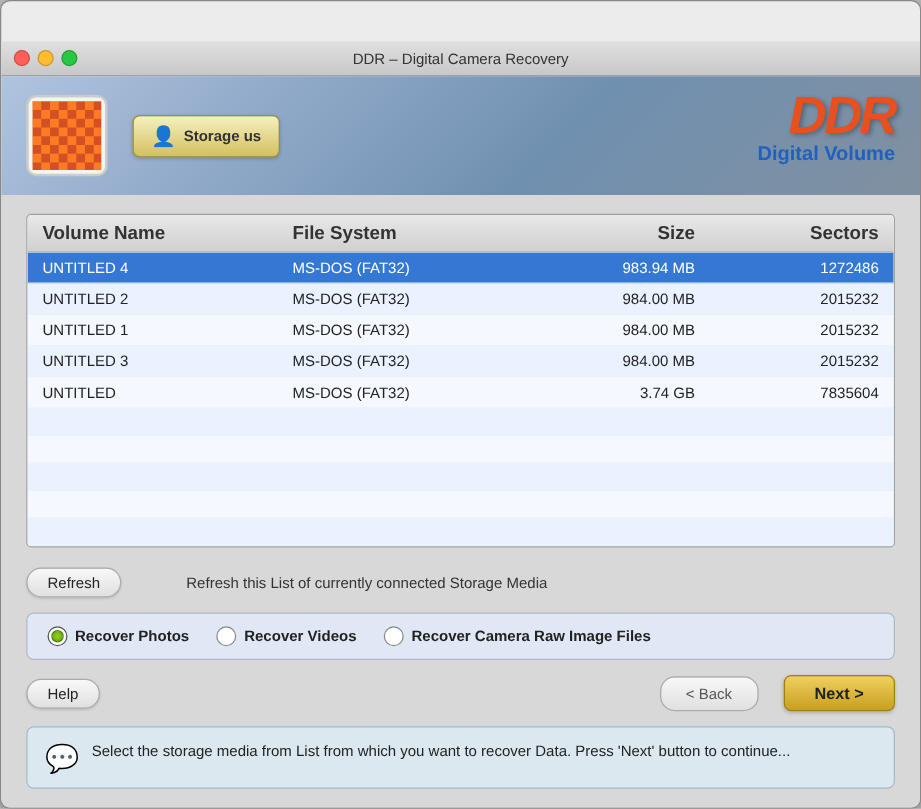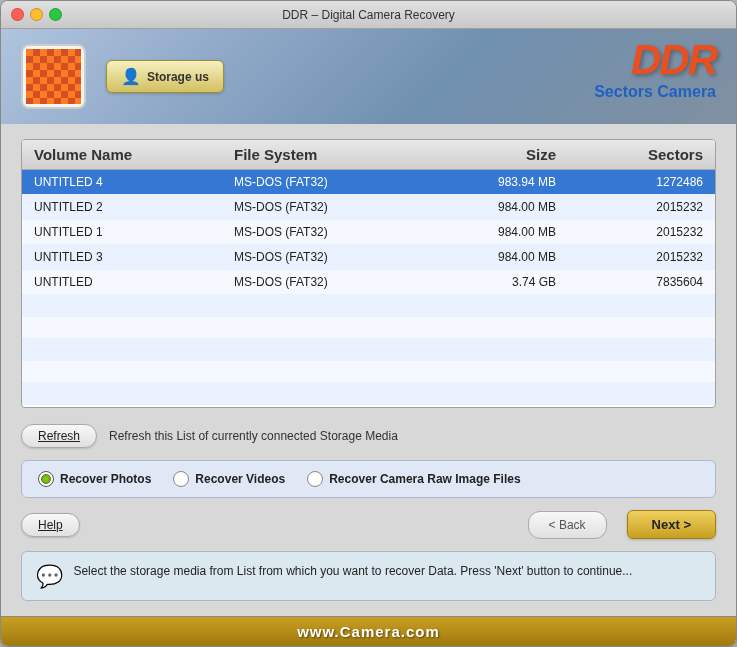--- a/index.html
+++ b/index.html
@@ -28,20 +28,21 @@
     
     .titlebar {
       background: linear-gradient(to bottom, #e0e0e0, #c8c8c8);
       height: 28px;
       display: flex;
       align-items: center;
       justify-content: center;
       border-bottom: 1px solid #a0a0a0;
       position: relative;
       flex-shrink: 0;
+      margin-top: 32px;
     }
     .titlebar-buttons {
       position: absolute;
       left: 10px;
       display: flex;
       gap: 6px;
     }
     .titlebar-btn {
       width: 13px;
       height: 13px;
@@ -194,25 +195,25 @@
     }
     .mac-btn {
       background: linear-gradient(to bottom, #f8f8f8, #e0e0e0);
       border: 1px solid #aaa;
       border-radius: 12px;
       padding: 4px 16px;
       font-size: 12px;
       color: #222;
       cursor: pointer;
       box-shadow: 0 1px 2px rgba(0,0,0,0.15);
-      text-decoration: underline;
     }
     .refresh-text {
       font-size: 12px;
       color: #333;
+      margin-left: 40px;
     }
 
     
     .radio-row {
       display: flex;
       align-items: center;
       gap: 22px;
       background: #e0e8f5;
       border: 1px solid #b0b8c8;
       border-radius: 6px;
@@ -340,21 +341,21 @@
   <div class="header">
     <div class="logo-icon">
       <div class="logo-checker"></div>
     </div>
     <button class="contact-btn">
       <span class="contact-icon">👤</span>
       <span>Storage us</span>
     </button>
     <div class="ddr-logo">
       <div class="ddr-text">DDR</div>
-      <div class="ddr-subtitle">Sectors Camera</div>
+      <div class="ddr-subtitle">Digital Volume</div>
     </div>
   </div>
 
   <div class="main-content">
 
     <div class="table-container">
       <div class="table-header">
         <div class="th">Volume Name</div>
         <div class="th">File System</div>
         <div class="th right">Size</div>

